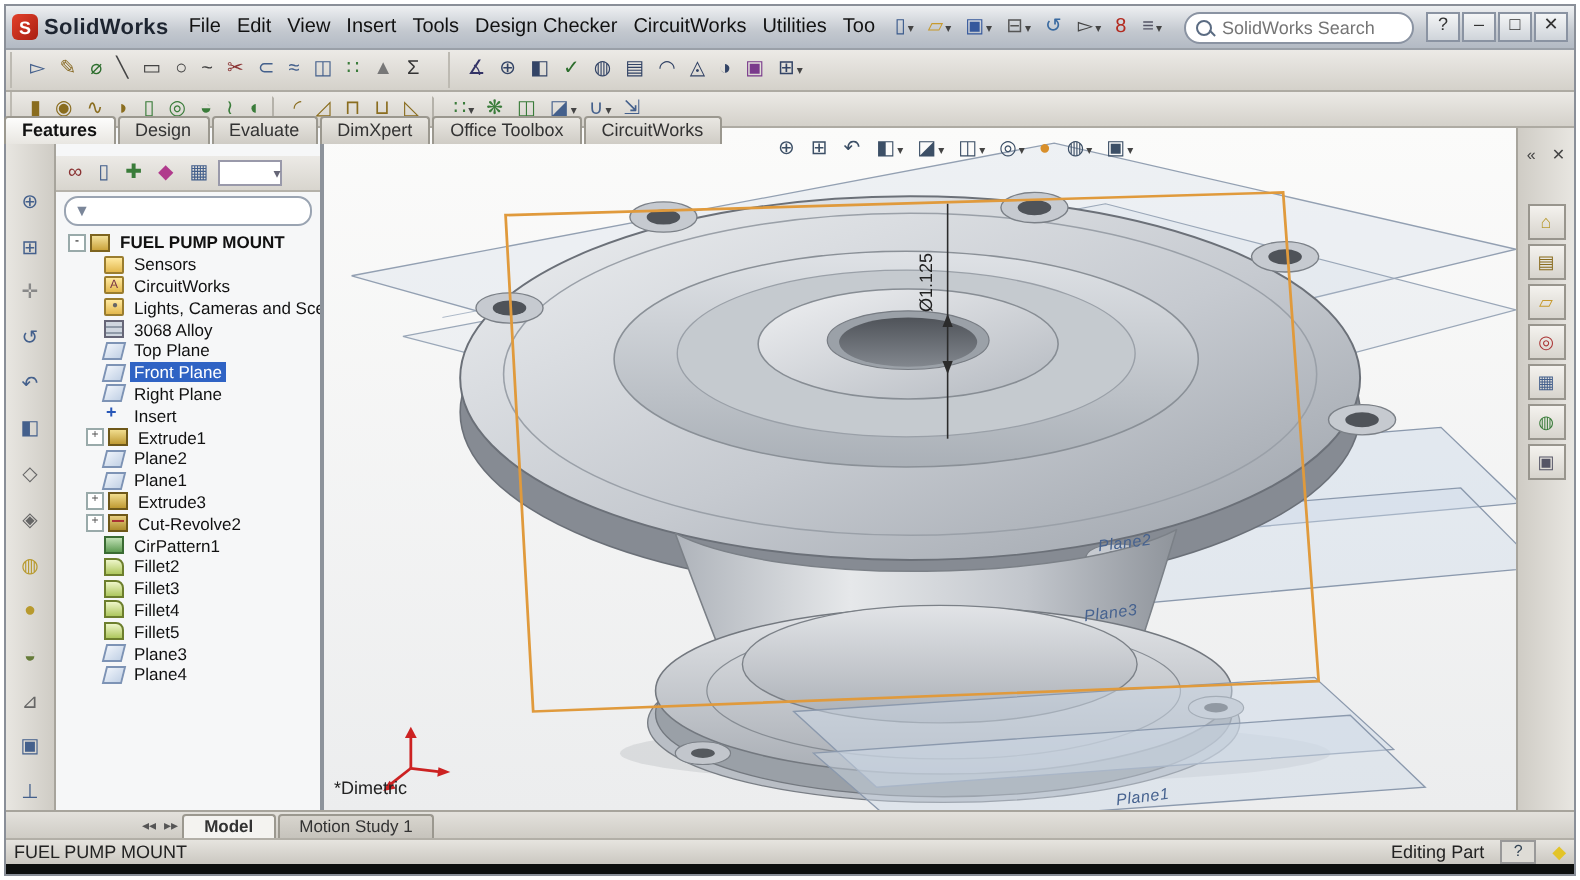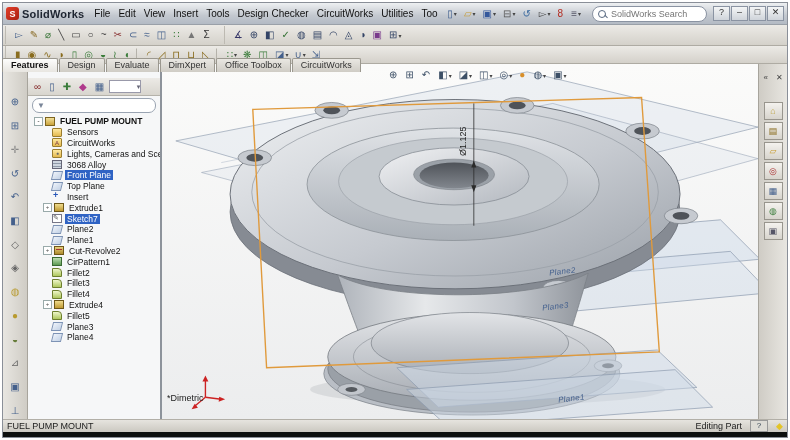--- a/index.html
+++ b/index.html
@@ -83,21 +83,21 @@
   .ic-pattern{background:linear-gradient(#bfe0b4,#5d9a52);border-color:#3a6b33;}
   .ic-fillet{background:linear-gradient(#eef6c9,#aec75e);border-color:#6d7f2d;border-radius:0 4px 0 0;}
   .ic-cutloft{background:linear-gradient(#e3c985,#9d7f2e);border-color:#6e5819;border-radius:0 0 3px 3px;}
   
   .viewport{flex:1;position:relative;background:linear-gradient(#fbfbfa,#ecedee);overflow:hidden;}
   .viewport svg{position:absolute;inset:0;}
   .hud{position:absolute;left:224px;top:2px;display:flex;align-items:center;gap:1px;z-index:6;}
   .hud .tbi .g{color:#3c4f66;}
   .plabel{position:absolute;font-size:8px;font-style:italic;color:#46628f;transform:rotate(-7deg);z-index:4;letter-spacing:.3px;}
   .dimtext{position:absolute;left:296px;top:92px;font-size:9px;color:#222;transform:rotate(-90deg);transform-origin:left top;z-index:4;}
-  .orient{position:absolute;left:5px;bottom:16px;font-size:9px;color:#222;z-index:4;text-align:right;}
+  .orient{position:absolute;left:5px;bottom:6px;font-size:9px;color:#222;z-index:4;text-align:right;}
   
   .rightbar{width:28px;background:linear-gradient(270deg,#e8e6e1,#cfccc5);border-left:1px solid #a7a49c;
     display:flex;flex-direction:column;align-items:center;padding-top:4px;gap:2px;}
   .rb-top{display:flex;gap:2px;margin-bottom:14px;}
   .rb-top .tbi{font-size:8px;color:#444;}
   .rbicon{width:17px;height:16px;border:1px solid #98958d;background:linear-gradient(#f4f2ee,#d7d4cd);
     display:flex;align-items:center;justify-content:center;font-size:9px;}
   
   .sheettabs{height:13px;background:linear-gradient(#e3e1dc,#cfccc5);border-top:1px solid #a7a49c;
     display:flex;align-items:flex-end;padding-left:66px;}
@@ -487,54 +487,59 @@
             <div class="trow child">
               <i class="texp"></i>
               <i class="tic ic-folder-l"></i>
               <span class="tlbl">Lights, Cameras and Scene</span>
             </div>
             <div class="trow child">
               <i class="texp"></i>
               <i class="tic ic-material"></i>
               <span class="tlbl">3068 Alloy</span>
             </div>
+            <div class="trow child">
+              <i class="texp"></i>
+              <i class="tic ic-plane"></i>
+              <span class="tlbl">Top Plane</span>
+            </div>
             <div class="trow child sel">
               <i class="texp"></i>
               <i class="tic ic-plane"></i>
               <span class="tlbl">Front Plane</span>
             </div>
             <div class="trow child">
               <i class="texp"></i>
               <i class="tic ic-plane"></i>
-              <span class="tlbl">Top Plane</span>
+              <span class="tlbl">Right Plane</span>
             </div>
             <div class="trow child">
               <i class="texp"></i>
               <i class="tic ic-origin"></i>
               <span class="tlbl">Insert</span>
             </div>
             <div class="trow child">
               <i class="texp has">+</i>
               <i class="tic ic-extrude"></i>
               <span class="tlbl">Extrude1</span>
             </div>
-            <div class="trow child sel">
-              <i class="texp"></i>
-              <i class="tic ic-sketch"></i>
-              <span class="tlbl">Sketch7</span>
-            </div>
             <div class="trow child">
               <i class="texp"></i>
               <i class="tic ic-plane"></i>
               <span class="tlbl">Plane2</span>
             </div>
             <div class="trow child">
               <i class="texp"></i>
               <i class="tic ic-plane"></i>
               <span class="tlbl">Plane1</span>
+            </div>
+            <div class="trow child">
+              <i class="texp has">+</i>
+              <i class="tic ic-extrude"></i>
+              <span class="tlbl">Extrude3</span>
             </div>
             <div class="trow child">
               <i class="texp has">+</i>
               <i class="tic ic-cutrev"></i>
               <span class="tlbl">Cut-Revolve2</span>
             </div>
             <div class="trow child">
               <i class="texp"></i>
               <i class="tic ic-pattern"></i>
               <span class="tlbl">CirPattern1</span>
@@ -546,25 +551,20 @@
             </div>
             <div class="trow child">
               <i class="texp"></i>
               <i class="tic ic-fillet"></i>
               <span class="tlbl">Fillet3</span>
             </div>
             <div class="trow child">
               <i class="texp"></i>
               <i class="tic ic-fillet"></i>
               <span class="tlbl">Fillet4</span>
-            </div>
-            <div class="trow child">
-              <i class="texp has">+</i>
-              <i class="tic ic-extrude"></i>
-              <span class="tlbl">Extrude4</span>
             </div>
             <div class="trow child">
               <i class="texp"></i>
               <i class="tic ic-fillet"></i>
               <span class="tlbl">Fillet5</span>
             </div>
             <div class="trow child">
               <i class="texp"></i>
               <i class="tic ic-plane"></i>
               <span class="tlbl">Plane3</span>
@@ -780,20 +780,29 @@
           <span class="rbicon">
             <i class="g" style="font-style: normal; color: rgb(58, 124, 58);">◍</i>
           </span>
           <span class="rbicon">
             <i class="g" style="font-style: normal; color: rgb(85, 85, 102);">▣</i>
           </span>
         </div>
     </div>
   </div>
 
+  <div class="sheettabs">
+    <span class="tnav">◂◂</span>
+    <span class="tnav">▸▸</span>
+    <span style="display:flex;align-items:flex-end;">
+
+    <span class="stab active"><span>Model</span></span>
+        <span class="stab"><span>Motion Study 1</span></span>
+      </span>
+  </div>
 
   <div class="statusbar">
     <span>FUEL PUMP MOUNT</span>
     <span class="grow"></span>
     <span class="sright">
       <span>Editing Part</span>
       <span class="sbox">?</span>
       <span class="gem">◆</span>
     </span>
   </div>

